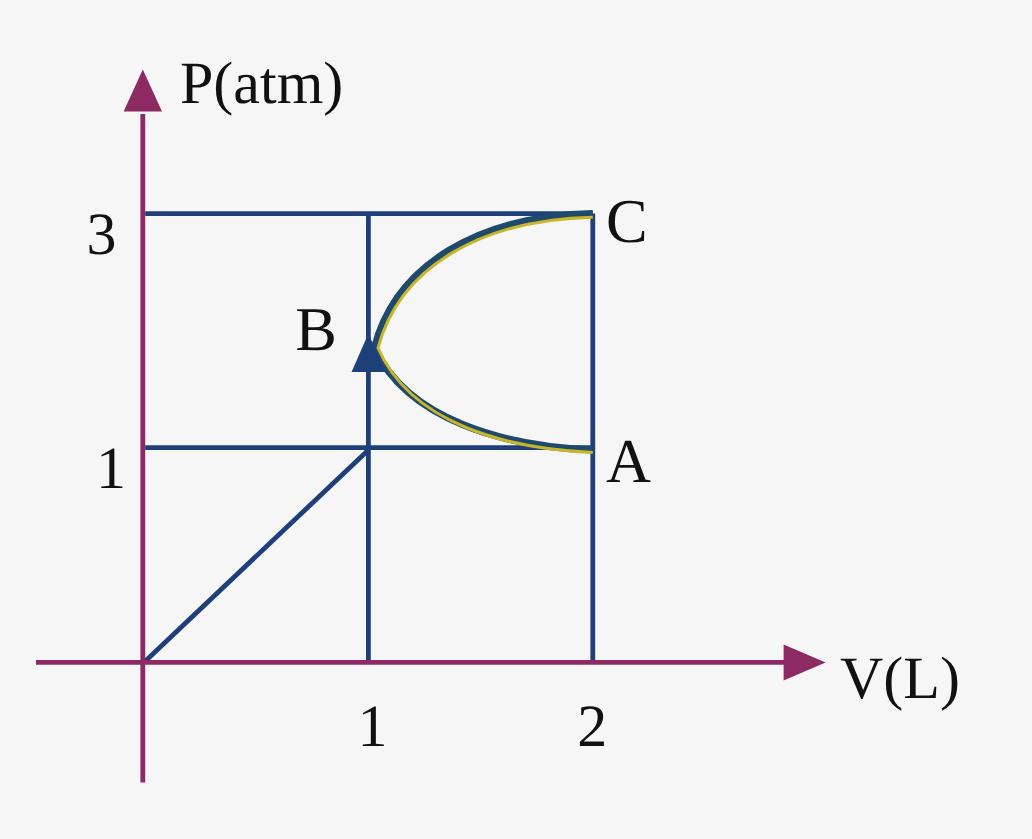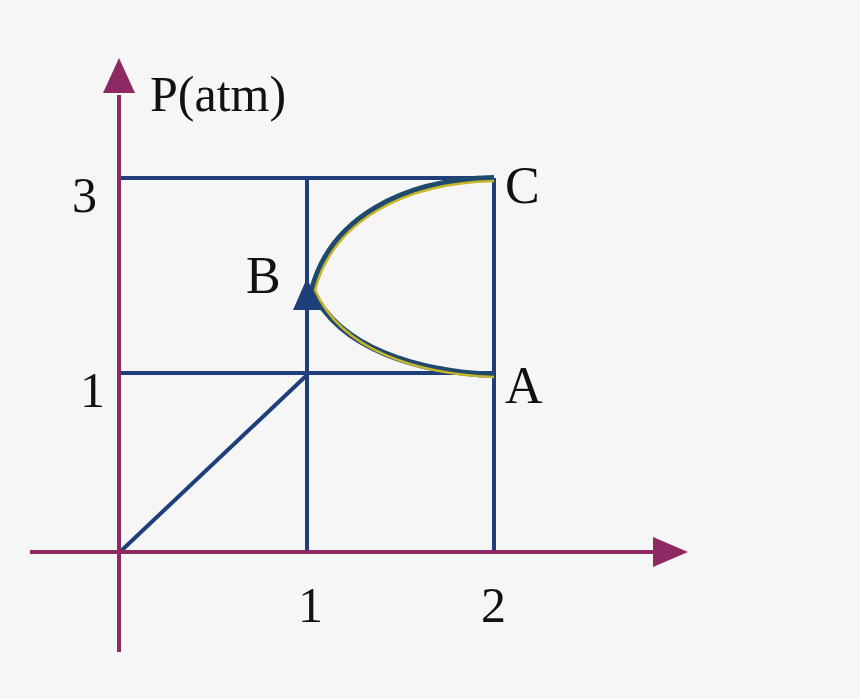--- a/index.html
+++ b/index.html
@@ -33,21 +33,22 @@
 
     <g stroke="#8e2a63" stroke-width="4" fill="none">
       <line x1="119" y1="95" x2="119" y2="652"></line>
       <line x1="30" y1="552" x2="655" y2="552"></line>
     </g>
     <polygon points="119,58 103,93 135,93" fill="#8e2a63"></polygon>
     <polygon points="688,552 653,537 653,567" fill="#8e2a63"></polygon>
   </svg>
 
   
-  <div class="lbl axis-title" style="left:150px; top:44px;margin-top:25px;">P(atm)</div>
+  <div class="lbl axis-title" style="left:150px; top:44px;">P(atm)</div>
+  <div class="lbl axis-title" style="left:700px; top:540px;">V(L)</div>
 
   <div class="lbl tick" style="left:72px; top:170px;">3</div>
   <div class="lbl tick" style="left:80px; top:365px;">1</div>
 
   <div class="lbl tick" style="left:298px; top:580px;">1</div>
   <div class="lbl tick" style="left:481px; top:580px;">2</div>
 
   <div class="lbl pt" style="left:246px; top:250px;">B</div>
   <div class="lbl pt" style="left:505px; top:160px;">C</div>
   <div class="lbl pt" style="left:505px; top:360px;">A</div>

